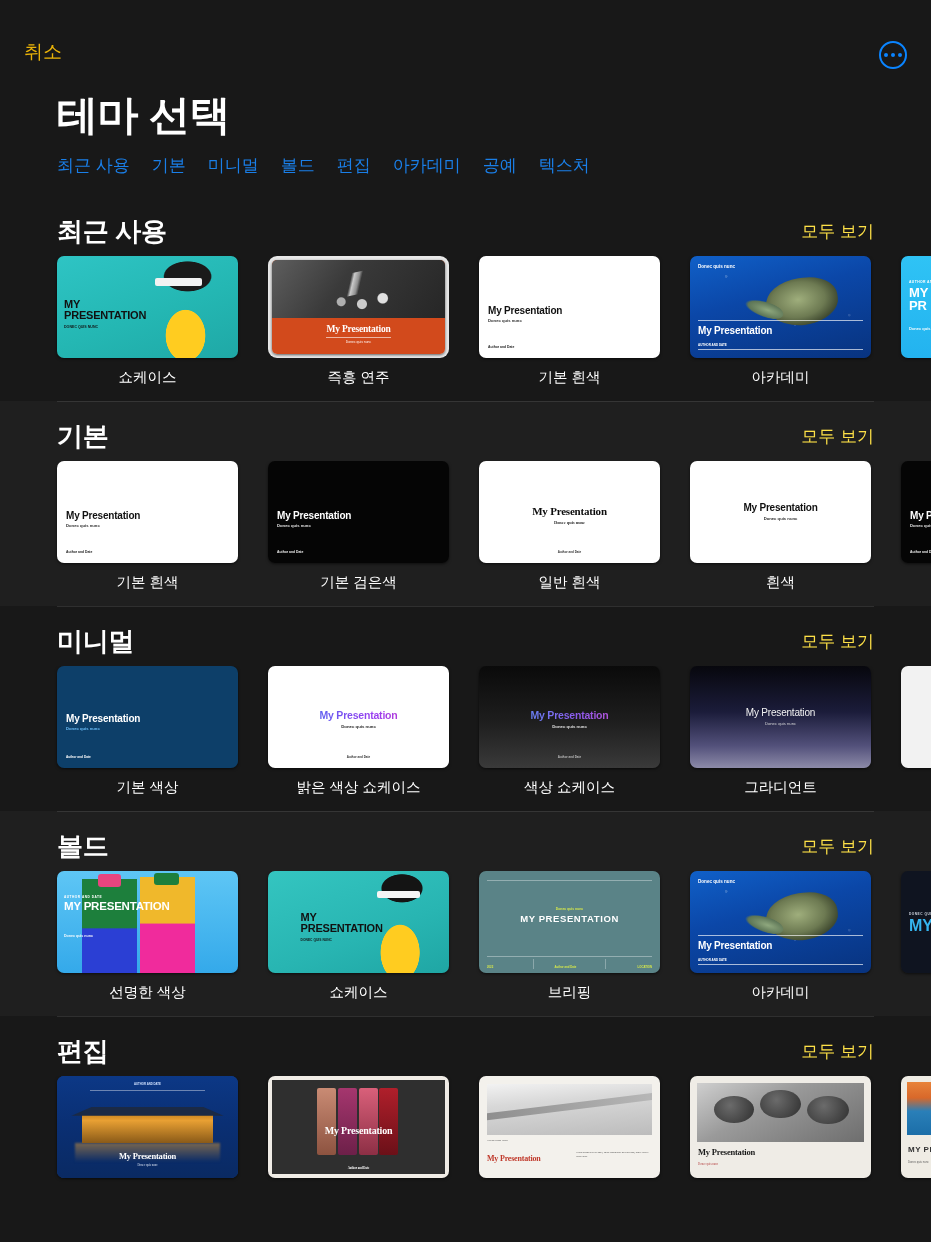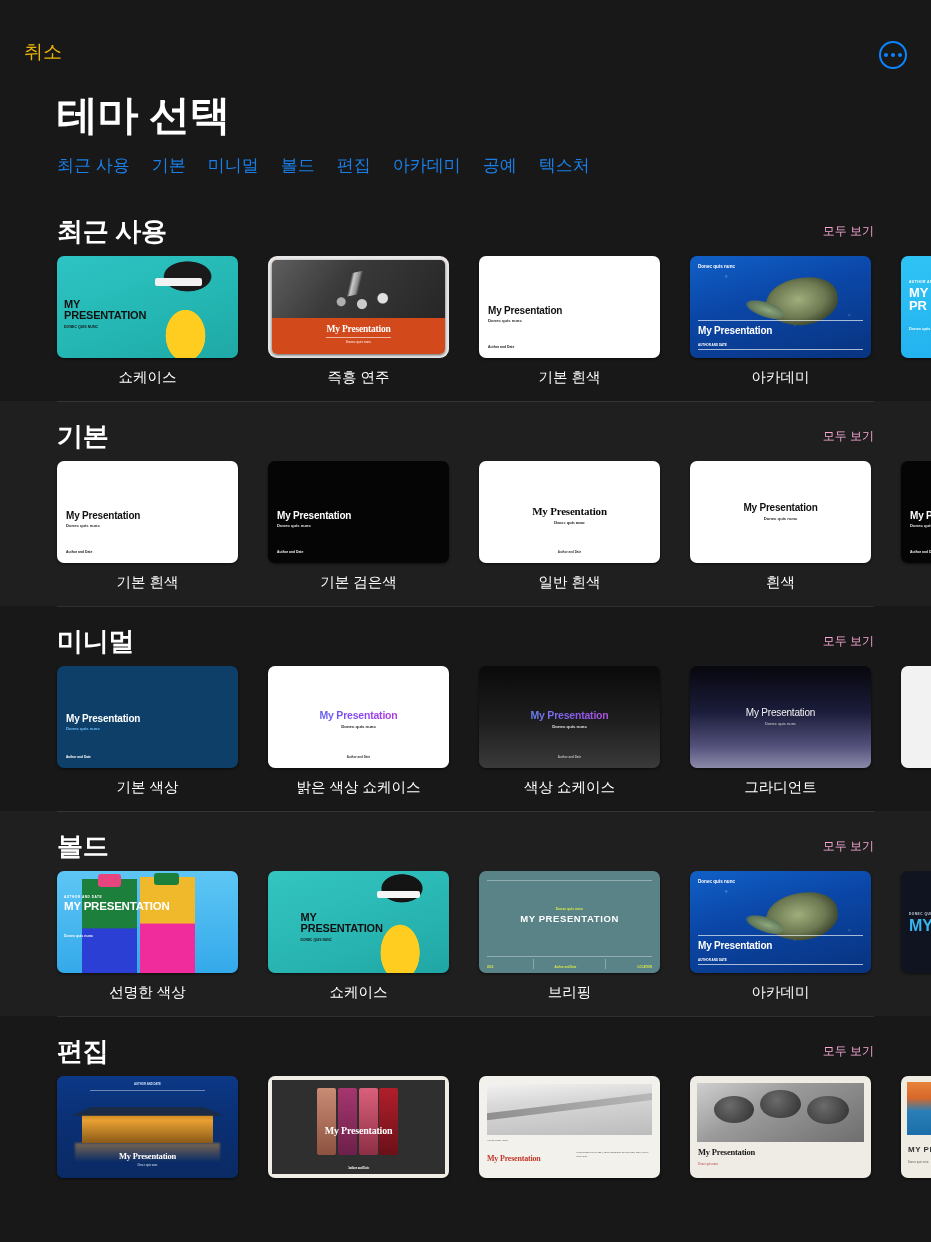--- a/index.html
+++ b/index.html
@@ -54,21 +54,21 @@
     position:absolute; top:0; left:57px; right:57px; height:1px;
     background:rgba(255,255,255,0.10);
   }
   .sec-head {
     position:relative; height:50px;
     display:flex; align-items:center; justify-content:space-between;
     padding:0 57px 0 57px;
   }
   .sec-title { color:#ffffff; font-size:26px; font-weight:bold; letter-spacing:-0.3px; }
   .see-all {
-    color:#f9a8d4; font-size:12px; background:none; border:none; cursor:pointer;
+    color:#fde047; font-size:17px; background:none; border:none; cursor:pointer;
     font-family:"Liberation Sans", sans-serif;
   }
 
   .row {
     display:flex; gap:30px; padding-left:57px; padding-bottom:14px;
     overflow:hidden;
   }
   .card { width:181px; flex:0 0 181px; }
   .thumb-wrap {
     width:181px; height:102px; position:relative;

